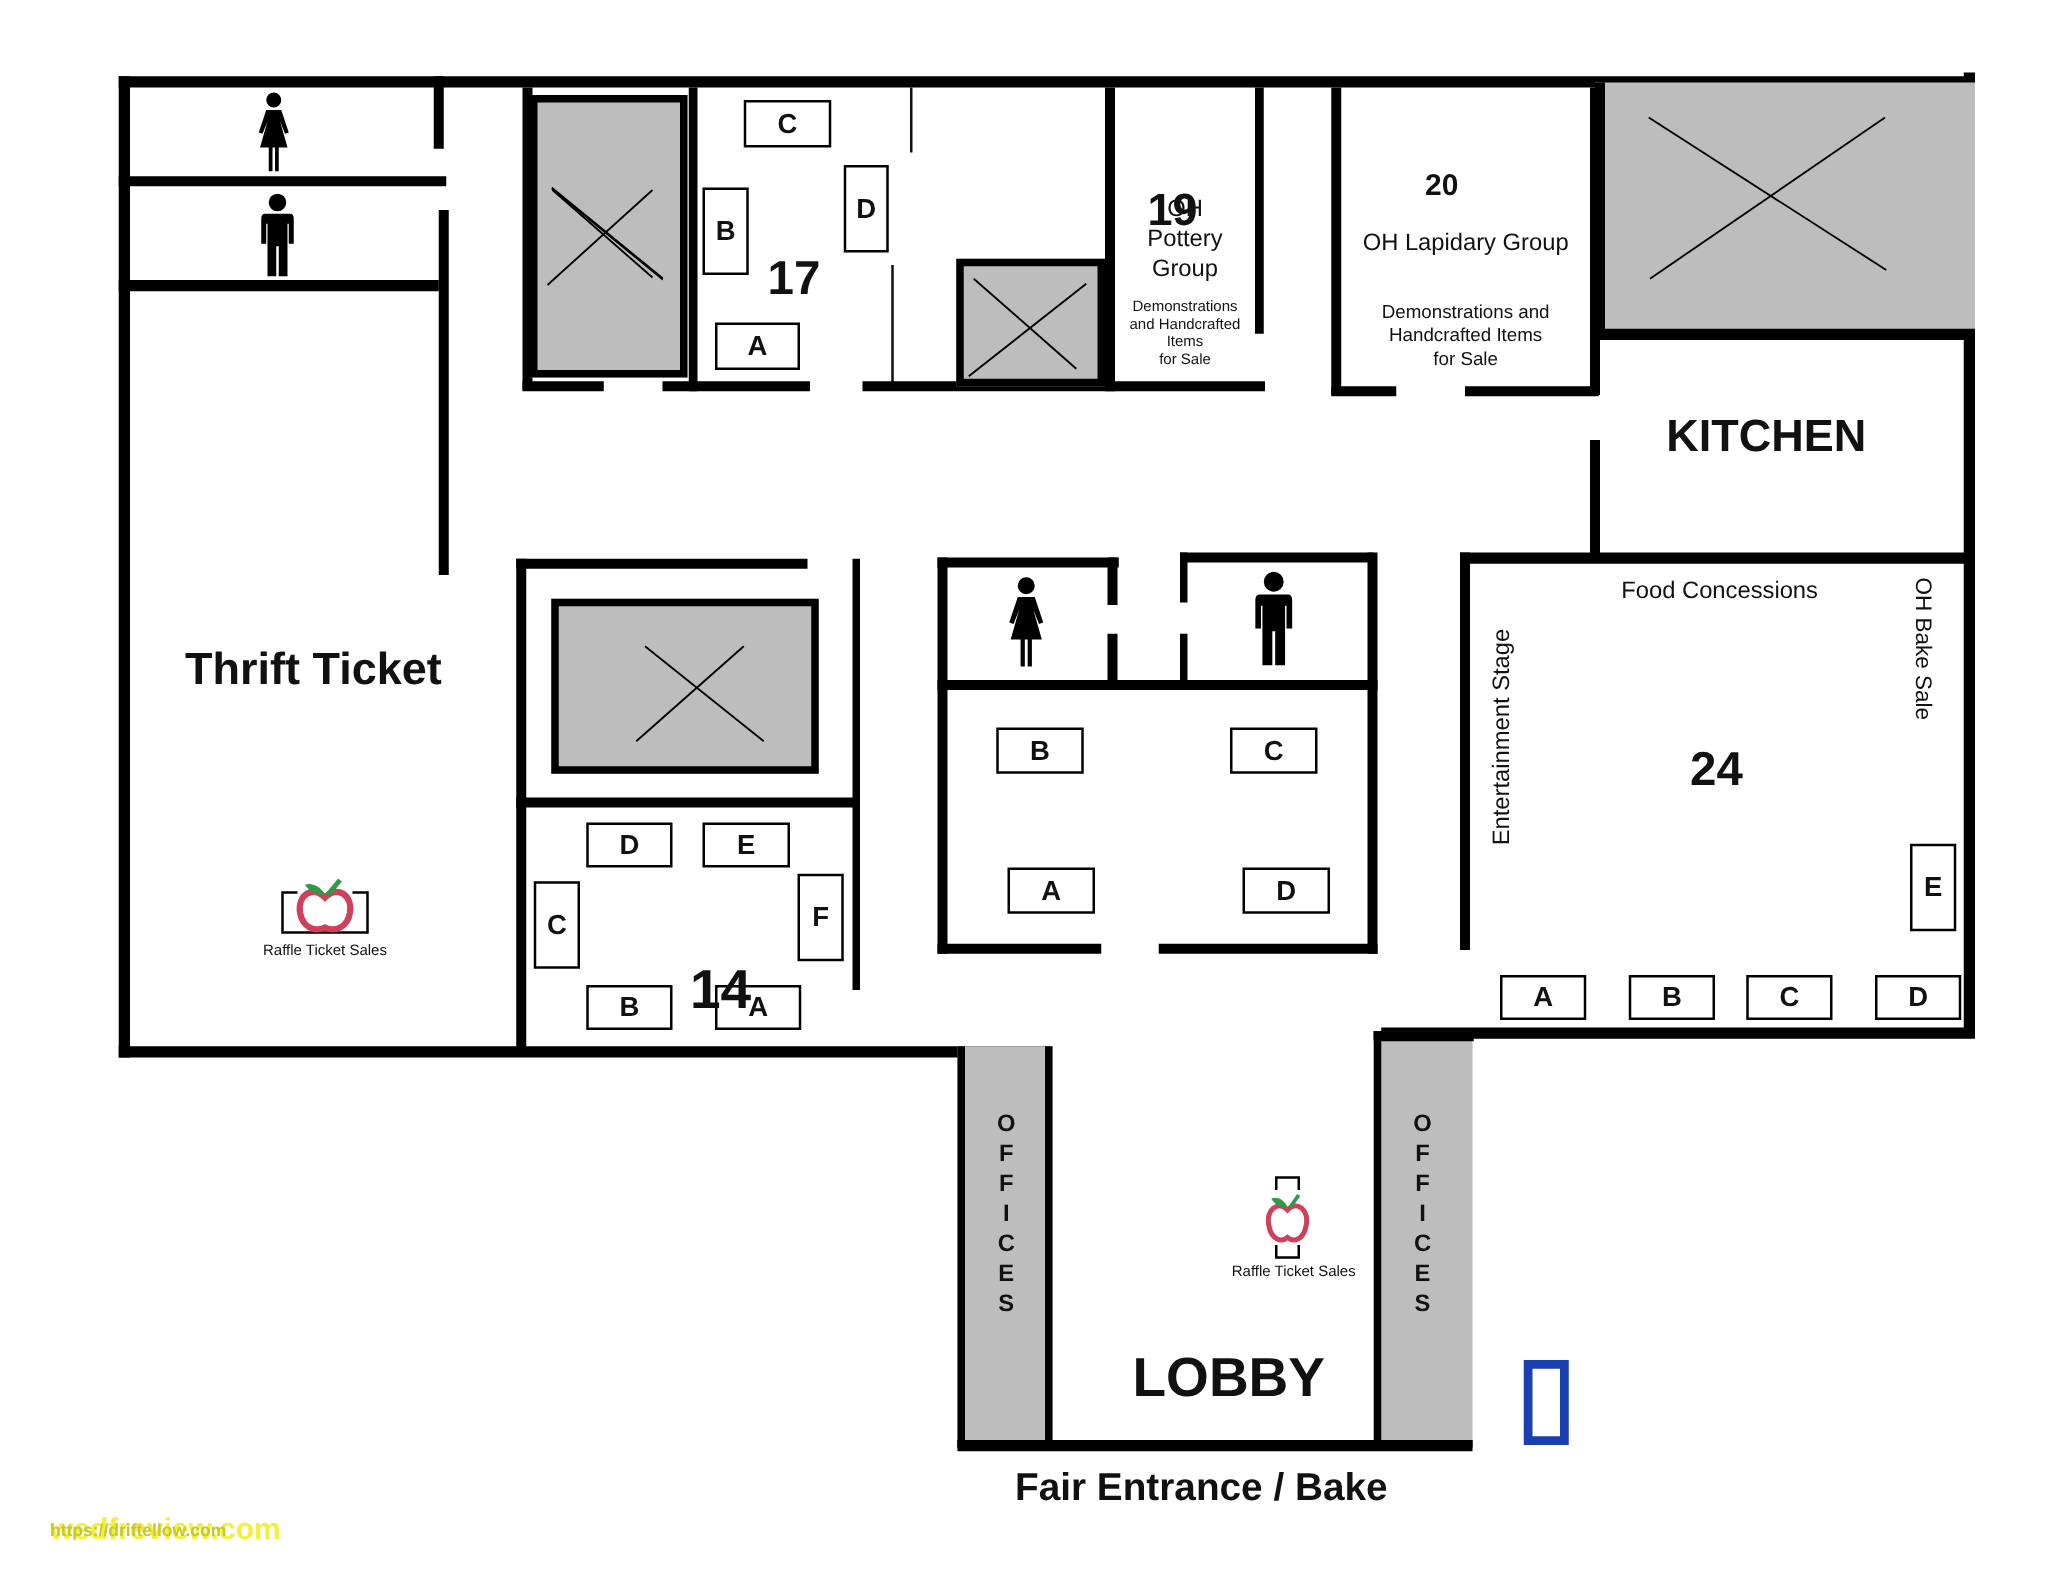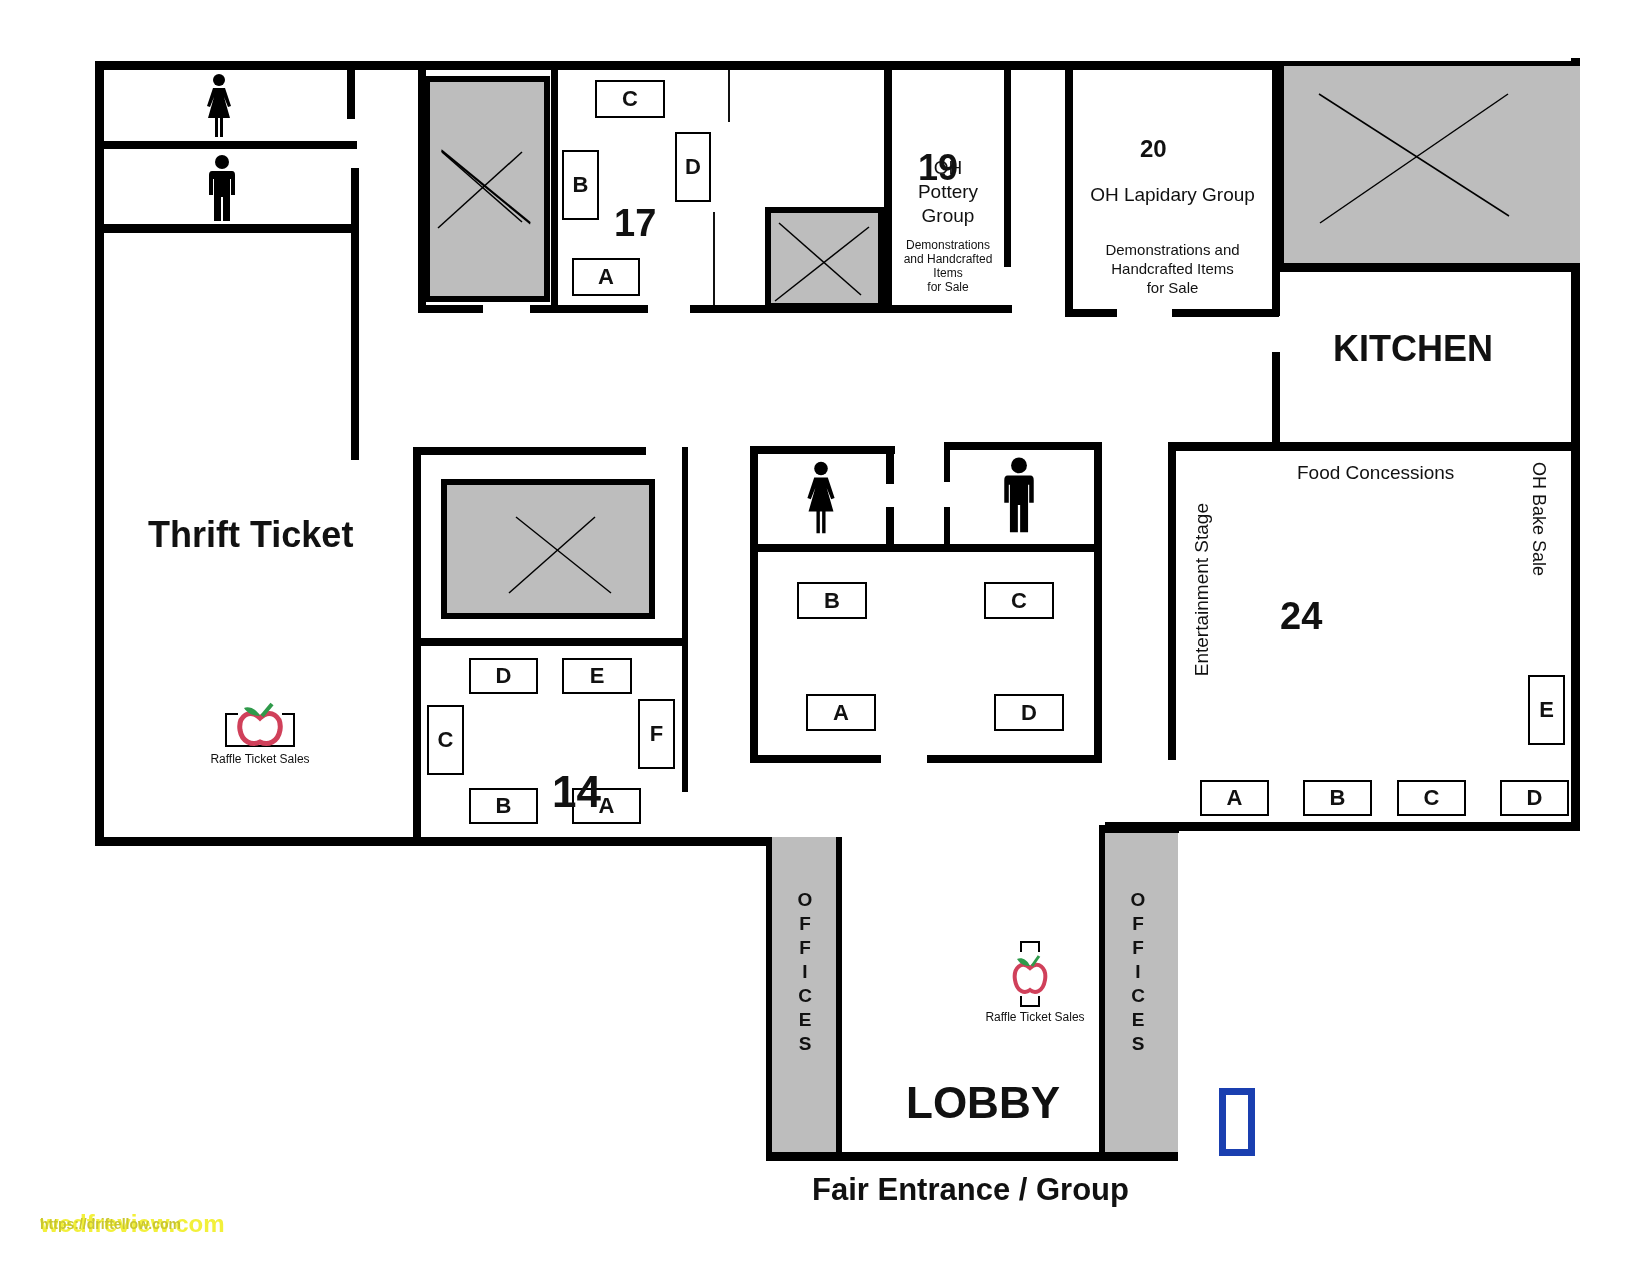--- a/index.html
+++ b/index.html
@@ -122,21 +122,21 @@
         <line x1="224" y1="28" x2="36" y2="157" stroke="#000" stroke-width="1.5"></line>
       </svg>
   </div>
 
   <div class="wall" style="left:1272px;top:352px;width:8px;height:92px;"></div>
   <div class="lbl" style="left:1333px;top:328px;font-size:36px;font-weight:bold;">KITCHEN</div>
 
   <div class="wall" style="left:1168px;top:442px;width:412px;height:9px;"></div>
   <div class="wall" style="left:1168px;top:442px;width:8px;height:318px;"></div>
   <div class="lbl" style="left:1297px;top:462px;font-size:19px;">Food Concessions</div>
-  <div class="lbl num" style="left:1280px;top:548px;font-size:38px;">24</div>
+  <div class="lbl num" style="left:1352px;top:548px;font-size:38px;">24</div>
   <div class="vert" style="left:1191px;top:503px;font-size:19px;transform:rotate(180deg);">Entertainment Stage</div>
   <div class="vert" style="left:1528px;top:462px;font-size:18px;">OH Bake Sale</div>
   <div class="booth" style="left:1528px;top:675px;width:37px;height:70px;">E</div>
   <div class="booth" style="left:1200px;top:780px;width:69px;height:36px;">A</div>
   <div class="booth" style="left:1303px;top:780px;width:69px;height:36px;">B</div>
   <div class="booth" style="left:1397px;top:780px;width:69px;height:36px;">C</div>
   <div class="booth" style="left:1500px;top:780px;width:69px;height:36px;">D</div>
 
   <div class="wall" style="left:750px;top:446px;width:145px;height:8px;"></div>
   <div class="wall" style="left:944px;top:442px;width:155px;height:8px;"></div>
@@ -208,21 +208,21 @@
   <div class="raffle" style="left:975px;top:938px;width:120px;">
     <svg width="120" height="72" viewBox="0 0 120 72" style="display:block;">
       <path d="M46 14 V4 H64 V14 M46 58 V68 H64 V58" fill="none" stroke="#000" stroke-width="2"></path>
       <path d="M55 30 C47 22 38 30 40 42 C42 54 50 56 55 52 C60 56 68 54 70 42 C72 30 63 22 55 30 Z" fill="none" stroke="#d0405a" stroke-width="4"></path>
       <path d="M55 28 C52 21 46 19 42 21 C46 27 50 28 55 28 Z" fill="#2f9a4a"></path>
       <path d="M57 28 L64 18" stroke="#2f9a4a" stroke-width="3"></path>
     </svg>
     <div class="cap">Raffle Ticket Sales</div>
   </div>
   <div class="lbl" style="left:906px;top:1078px;font-size:44px;font-weight:bold;">LOBBY</div>
-  <div class="lbl" style="left:812px;top:1172px;font-size:31px;font-weight:bold;">Fair Entrance / Group</div>
+  <div class="lbl" style="left:812px;top:1172px;font-size:31px;font-weight:bold;">Fair Entrance / Bake</div>
 
 
   <div style="position:absolute;left:1219px;top:1088px;width:36px;height:68px;border:7px solid #1a3fb0;box-sizing:border-box;background:#fff;"></div>
 
   <div class="watermark" style="left:40px;top:1210px;">wedfreview.com</div>
   <div class="watermark" style="left:40px;top:1216px;font-size:14px;color:#c9c630;font-weight:bold;">https://driftellow.com</div>
 
 </div>
 
 </body></html>

